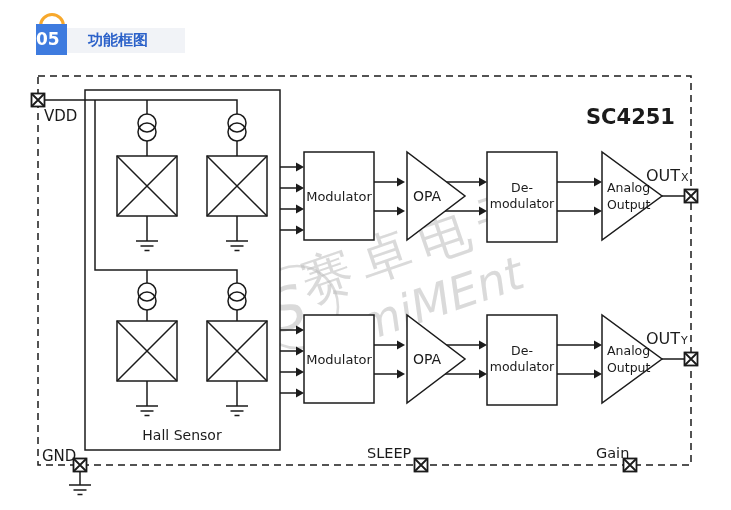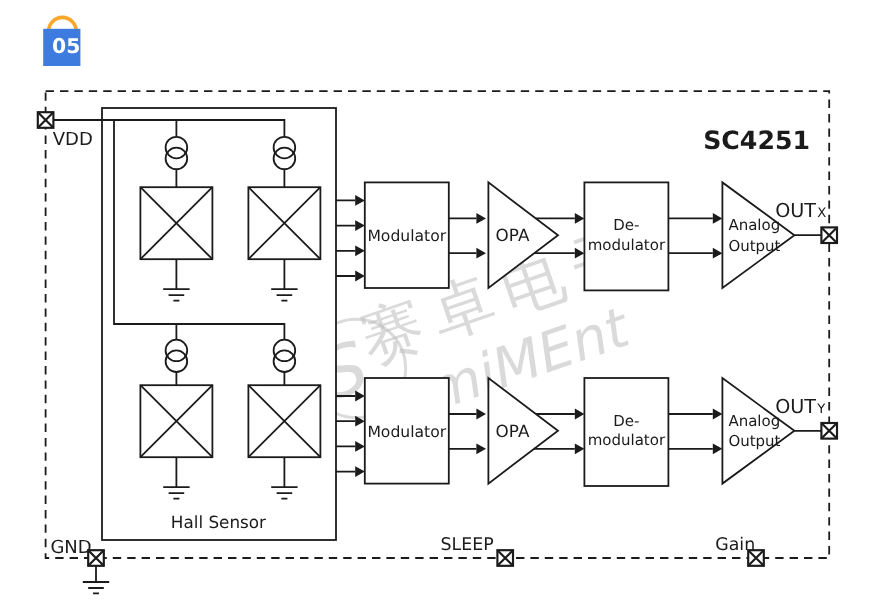--- a/index.html
+++ b/index.html
@@ -2,21 +2,21 @@
 <html><head>
 <meta charset="utf-8">
 <style>
   html,body{margin:0;padding:0;background:#ffffff;}
   .page{position:relative;width:731px;height:510px;background:#ffffff;overflow:hidden;
         font-family:"DejaVu Sans","Liberation Sans",sans-serif;}
   
   .hdr-ring{position:absolute;left:39px;top:13px;width:20px;height:20px;border:3px solid #F7A82C;
             border-radius:50%;z-index:1;}
   .hdr-badge{position:absolute;left:36px;top:24px;width:31px;height:31px;background:#3E7BDF;z-index:2;
-             color:#ffffff;font-size:17px;font-weight:bold;text-align:right;line-height:31px;}
+             color:#ffffff;font-size:17px;font-weight:bold;text-align:left;line-height:31px;}
   .hdr-strip{position:absolute;left:67px;top:28px;width:118px;height:25px;background:#F1F3F7;z-index:2;}
   .hdr-title{display:block;padding-left:21px;font-size:15px;font-weight:600;color:#2B61C9;line-height:25px;}
   
   svg{position:absolute;left:0;top:0;}
   .ln{stroke:#1B1B1B;stroke-width:1.5;fill:none;}
   .lnb{stroke:#1B1B1B;stroke-width:1.8;fill:#ffffff;}
   .box{stroke:#1B1B1B;stroke-width:1.5;fill:#ffffff;}
   .arr{fill:#1B1B1B;stroke:none;}
   text{fill:#1B1B1B;font-family:"DejaVu Sans","Liberation Sans",sans-serif;}
   .t13{font-size:13px;} .t12{font-size:12.5px;} .t14{font-size:14px;} .t145{font-size:14.5px;}
@@ -26,20 +26,23 @@
   .wm{fill:#BDBDBD;opacity:0.55;}
   .wmc{stroke:#BDBDBD;opacity:0.55;stroke-width:2.5;fill:none;}
 </style>
 </head>
 <body>
 
 <div class="page">
 
   <div class="hdr-ring"></div>
   <div class="hdr-badge"><span>05</span></div>
+  <div class="hdr-strip">
+      <span class="hdr-title">功能框图</span>
+    </div>
 
   <svg width="731" height="510" viewBox="0 0 731 510">
     <defs>
       <g id="pad">
           <rect x="-6.5" y="-6.5" width="13" height="13"></rect>
           <path d="M-6.5,-6.5 L6.5,6.5 M-6.5,6.5 L6.5,-6.5"></path>
         </g>
       <g id="gndsym">
           <path d="M-11,0 H11 M-6.5,5 H6.5 M-2.5,9.5 H2.5"></path>
         </g>

